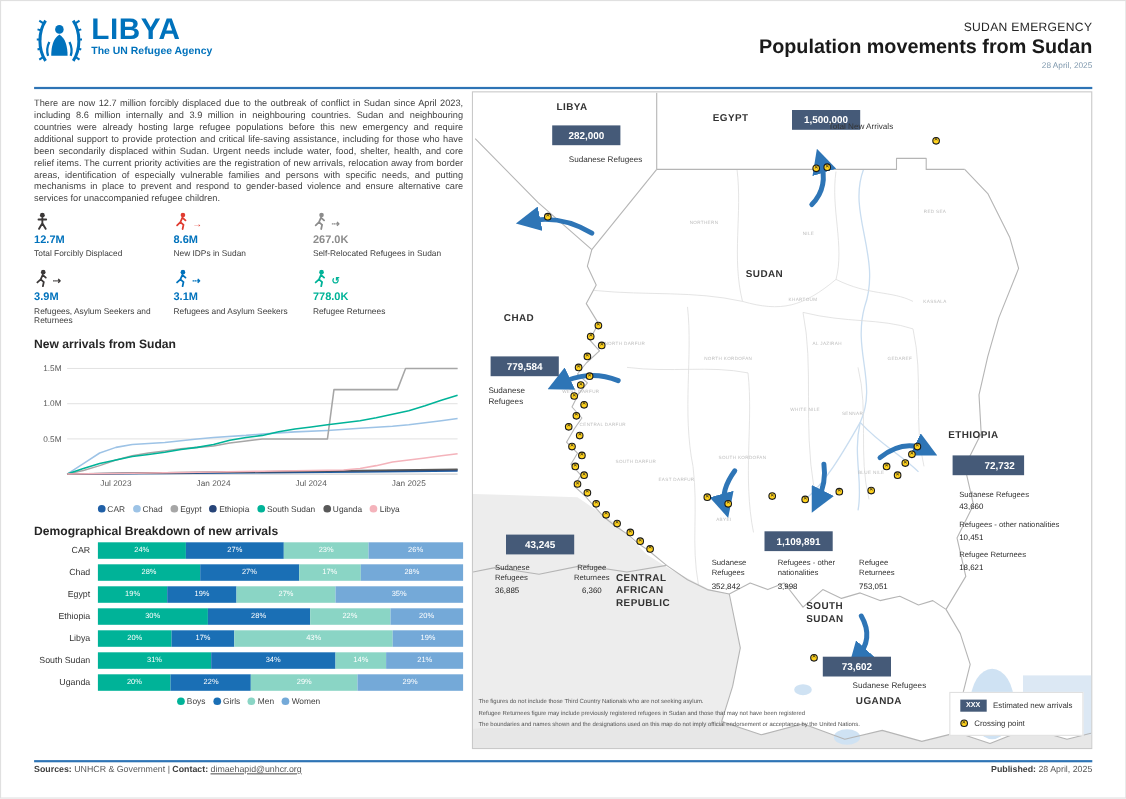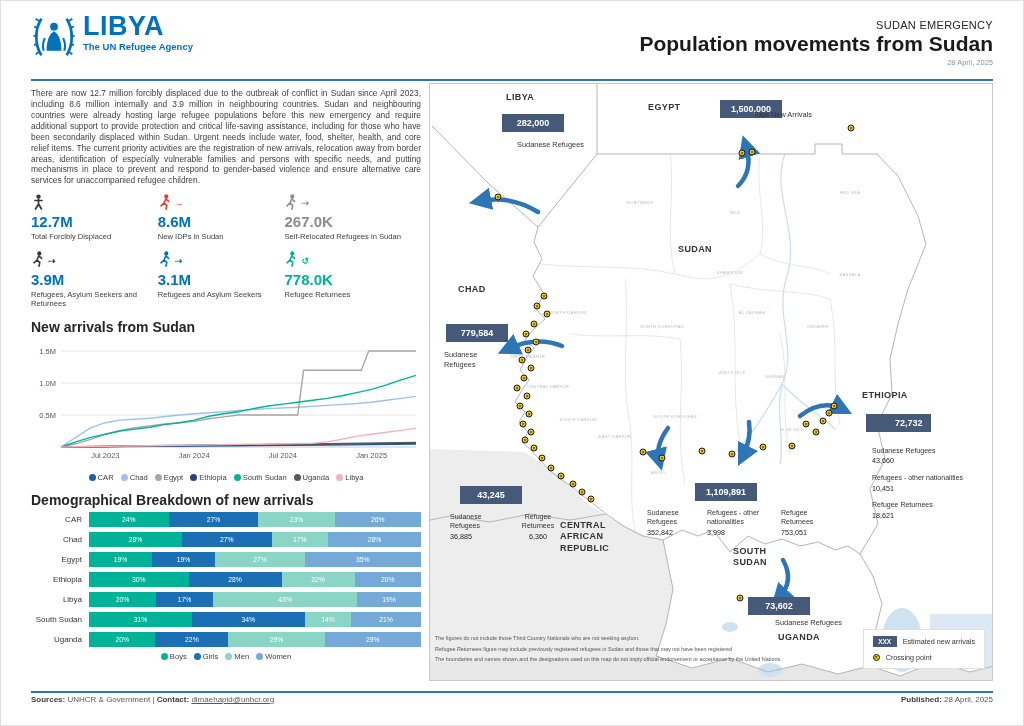--- a/index.html
+++ b/index.html
@@ -6,41 +6,41 @@
   html,body { width:1024px; height:726px; }
   body { font-family:"Liberation Sans", sans-serif; background:#fff; position:relative; border:1px solid #e0e0e0; }
 
   
   .header { display:flex; justify-content:space-between; align-items:flex-start; padding:12px 30px 0 30px; height:76px; }
   .logo { display:flex; align-items:flex-start; gap:6px; }
   .logo-text .org { font-size:27px; font-weight:bold; color:#0072BC; letter-spacing:0.5px; line-height:1; display:block; }
   .logo-text .tagline { font-size:9.5px; font-weight:bold; color:#0072BC; display:block; margin-top:1px; }
   .titles { text-align:right; padding-top:6px; }
   .kicker { font-size:11px; color:#262626; letter-spacing:0.3px; }
-  .doc-title { font-size:21px; font-weight:bold; color:#1a1a1a; margin-top:1px; }
+  .doc-title { font-size:18px; font-weight:bold; color:#1a1a1a; margin-top:1px; }
   .doc-date { font-size:7.5px; color:#7f98ad; margin-top:2px; }
   .blue-rule { height:2px; background:#2E74B5; margin:2px 30px 0 30px; }
 
   
   .main { display:flex; gap:8px; padding:0 30px; }
   .left-col { width:390px; }
   .map-panel { width:566px; height:598px; border:1px solid #c9c9c9; position:relative; margin-top:2px; background:#fff; overflow:hidden; }
 
   
   .intro { margin-top:7px; font-size:8.4px; line-height:1.3; color:#3f3f3f; text-align:justify; }
 
   
   .stats-grid { margin-top:9px; display:grid; grid-template-columns:1fr 1fr 1.15fr; column-gap:8px; row-gap:11px; }
   .stat-icon-row { height:17px; display:flex; align-items:center; gap:2px; }
-  .stat-value { font-size:15px; font-weight:bold; margin-top:1px; }
+  .stat-value { font-size:10px; font-weight:bold; margin-top:1px; }
   .stat-label { font-size:7.6px; color:#404040; margin-top:2px; line-height:1.25; }
   .mini-arrow { font-size:9px; font-weight:bold; line-height:1; }
 
   
-  .chart-title { font-size:14px; font-weight:bold; color:#262626; margin-top:10px; }
+  .chart-title { font-size:11px; font-weight:bold; color:#262626; margin-top:10px; }
   .legend-row { display:flex; justify-content:center; flex-wrap:wrap; gap:7px; font-size:7.6px; color:#404040; margin-top:2px; }
   .legend-item { display:flex; align-items:center; gap:2px; }
   .legend-dot { width:7px; height:7px; border-radius:50%; display:inline-block; }
   .bar-rows { margin-top:4px; }
   .bar-row { display:flex; align-items:center; height:15px; margin-bottom:5px; }
   .bar-cat { width:58px; font-size:8px; color:#333; text-align:right; padding-right:7px; }
   .bar-track { flex:1; display:flex; height:15px; }
   .bar-seg { height:15px; display:flex; align-items:center; justify-content:center; color:#fff; font-size:6.8px; }
 
   

